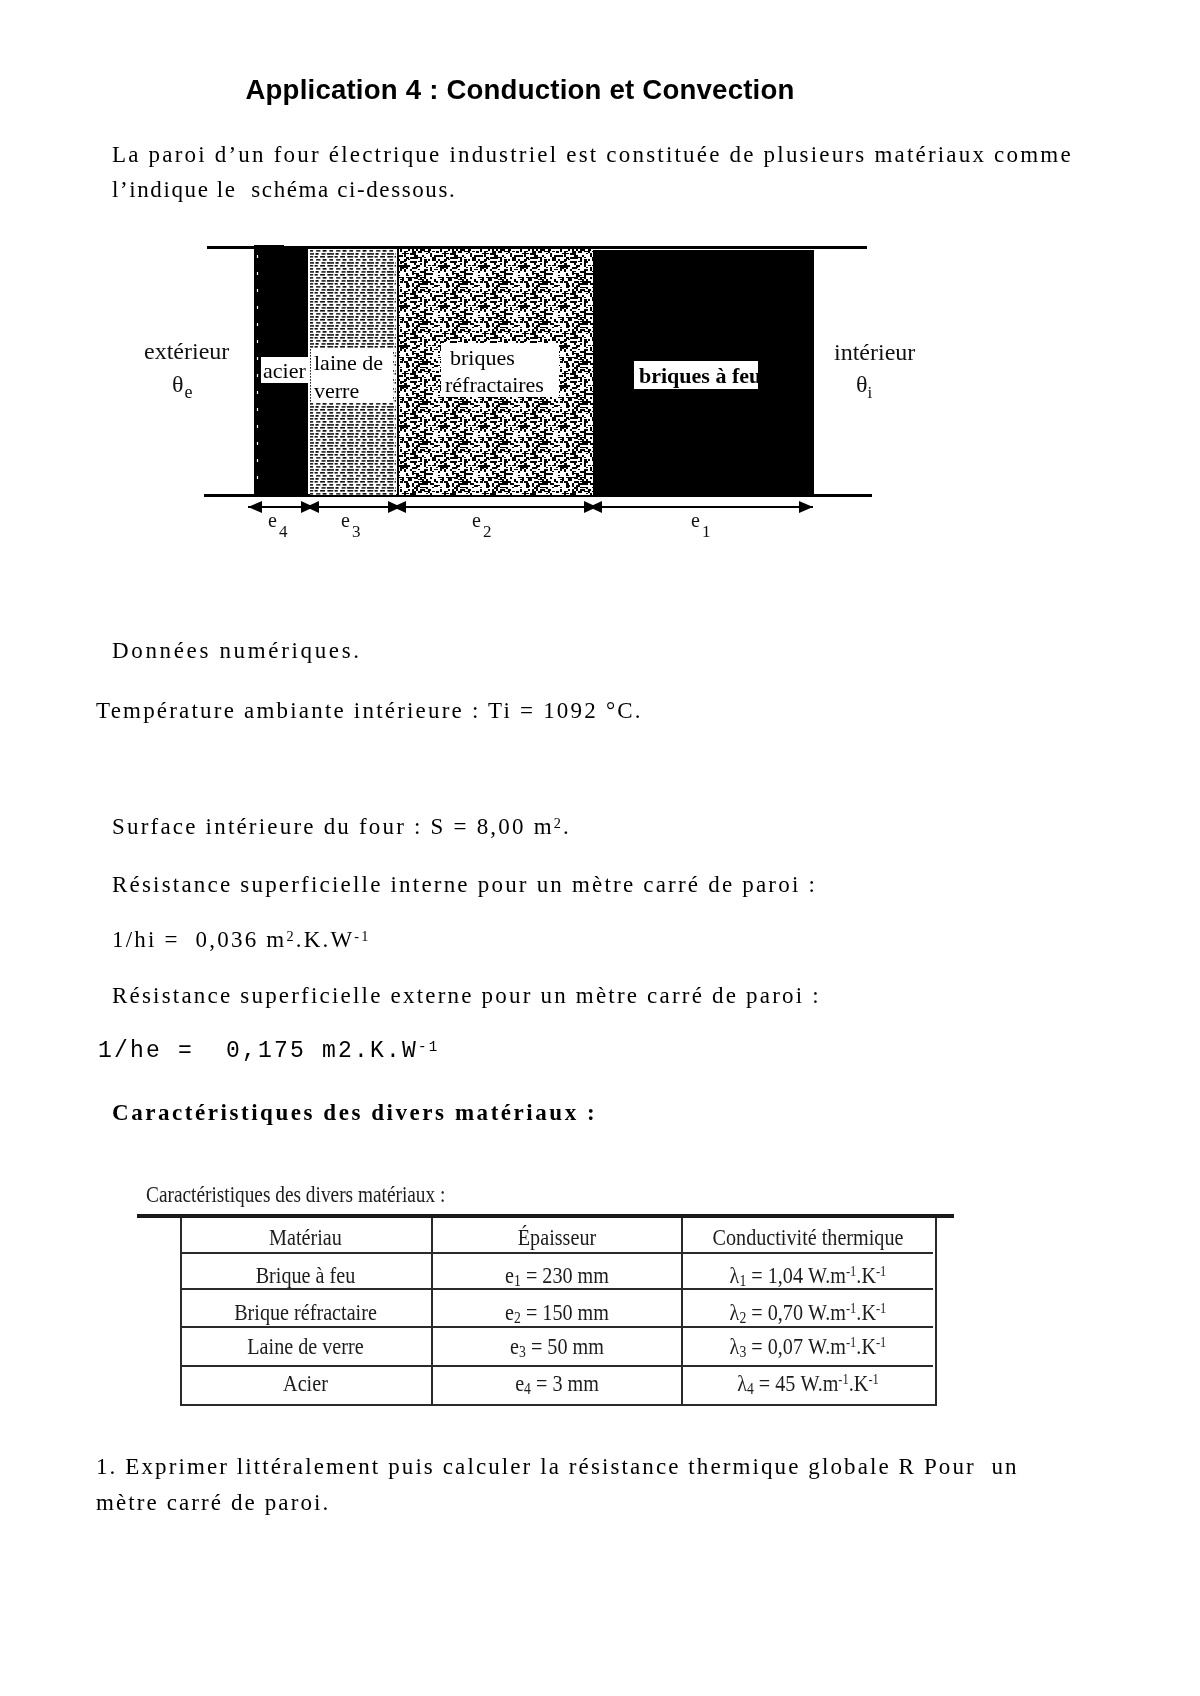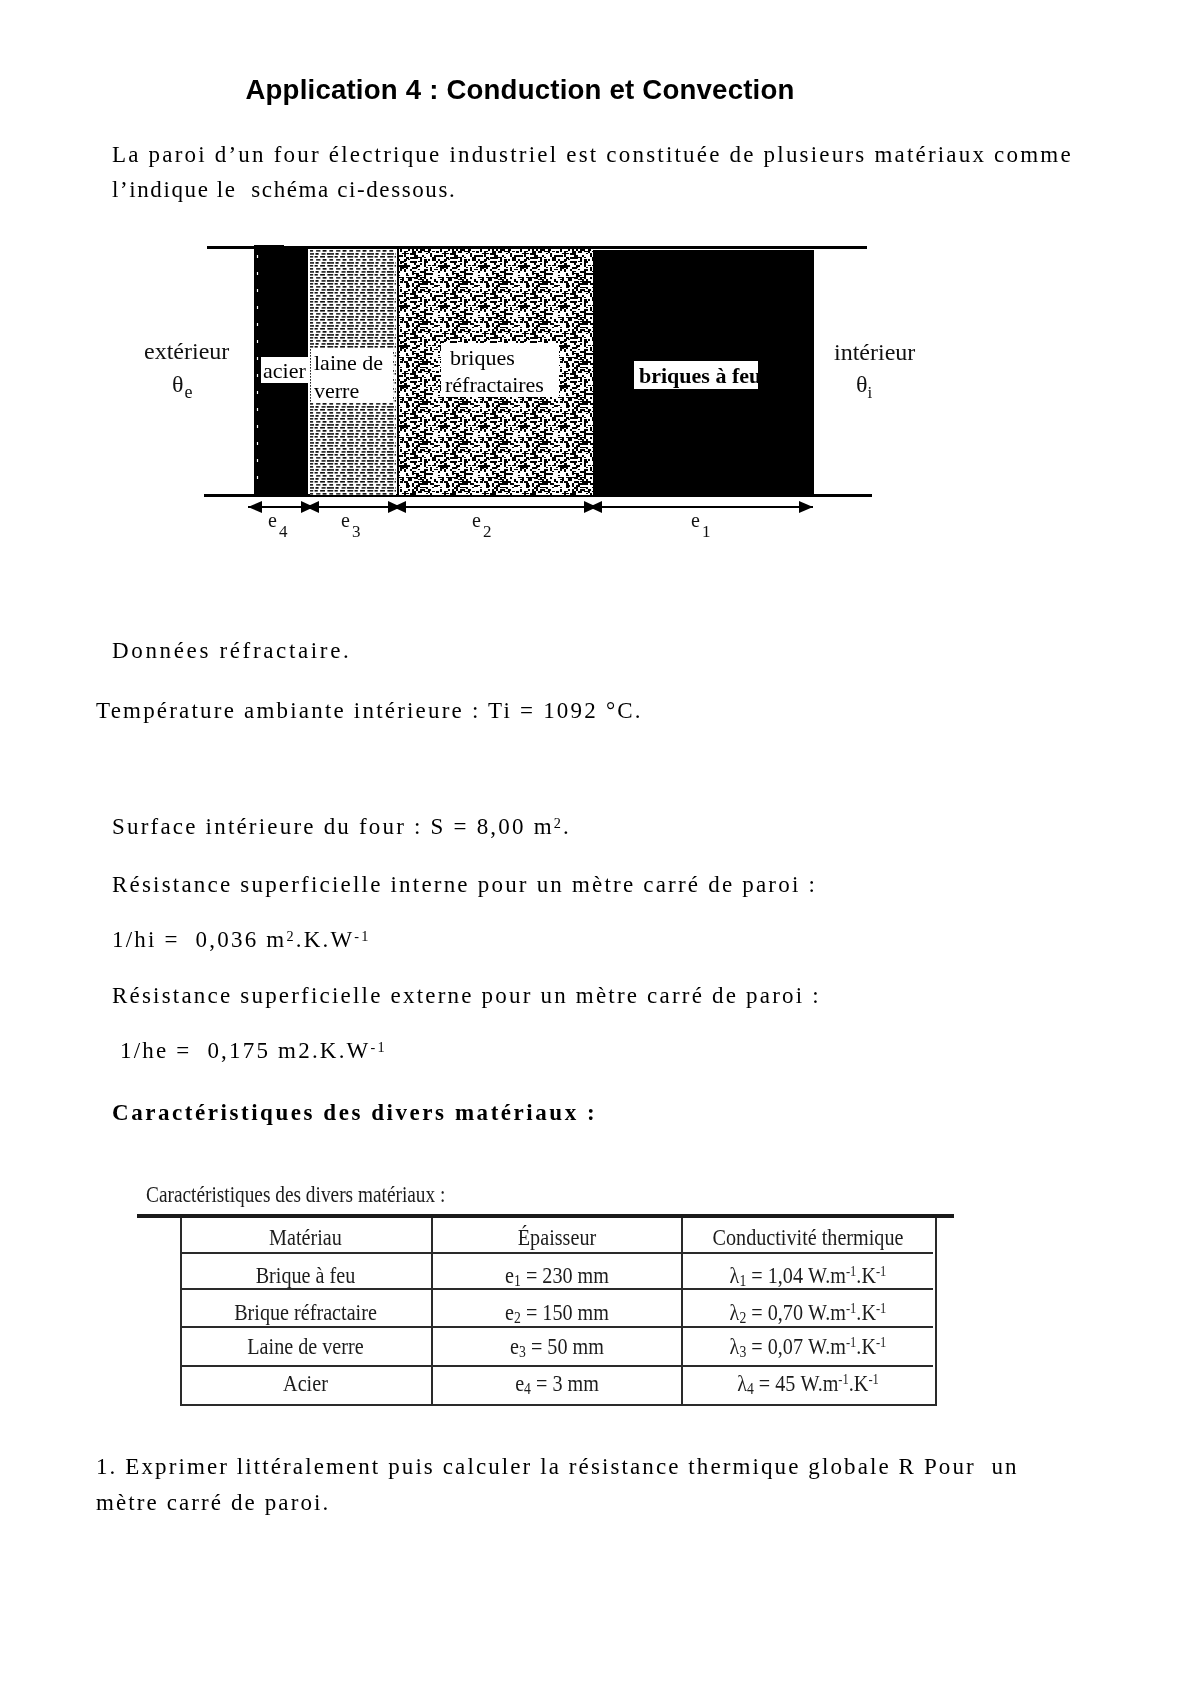--- a/index.html
+++ b/index.html
@@ -285,34 +285,34 @@
     <text x="222" y="302" font-size="17" fill="#111">3</text>
 
     <text x="342" y="292" font-size="20" fill="#111">e</text>
     <text x="353" y="302" font-size="17" fill="#111">2</text>
 
     <text x="561" y="292" font-size="20" fill="#111">e</text>
     <text x="572" y="302" font-size="17" fill="#111">1</text>
   </svg>
   </div>
 
-  <div class="abs ser" style="left:112px;top:636.2px;letter-spacing:2.65px;">Données réfractaire.</div>
+  <div class="abs ser" style="left:112px;top:636.2px;letter-spacing:2.65px;">Données numériques.</div>
 
   <div class="abs ser" style="left:96px;top:696.2px;">Température ambiante intérieure&nbsp;: Ti = 1092 °C.</div>
 
 
   <div class="abs ser" style="left:112px;top:812.2px;">Surface intérieure du four&nbsp;: S = 8,00 m<sup>2</sup>.</div>
 
   <div class="abs ser" style="left:112px;top:870.2px;text-align:right;">Résistance superficielle interne pour un mètre carré de paroi&nbsp;:</div>
 
   <div class="abs ser" style="left:112px;top:925.2px;">1/hi =&nbsp; 0,036 m<sup>2</sup>.K.W<sup>-1</sup></div>
 
   <div class="abs ser" style="left:112px;top:981.2px;">Résistance superficielle externe pour un mètre carré de paroi&nbsp;:</div>
 
-  <div class="abs ser" style="left:120px;top:1036.2px;">1/he =&nbsp; 0,175 m2.K.W<sup>-1</sup></div>
+  <div class="abs ser" style="left:98px;top:1036.2px;font-family:Liberation Mono, monospace;">1/he =&nbsp; 0,175 m2.K.W<sup>-1</sup></div>
 
   <div class="abs ser" style="left:112px;top:1098.2px;font-weight:bold;letter-spacing:2.55px;">Caractéristiques des divers matériaux&nbsp;:</div>
 
   <div class="abs scan" style="left:0;top:0;width:1200px;height:0;overflow:visible;color:#1c1c1c;">
 
     <div class="abs cond" style="left:146px;top:1182px;font-size:23px;">Caractéristiques des divers matériaux&nbsp;:</div>
 
     <div class="abs" style="left:137px;top:1214px;width:817px;height:4px;background:#1a1a1a;"></div>
 
     <div class="abs" style="left:180px;top:1218px;width:753px;height:186px;border-left:2px solid #2a2a2a;border-right:2px solid #2a2a2a;border-bottom:2px solid #2a2a2a;"></div>

